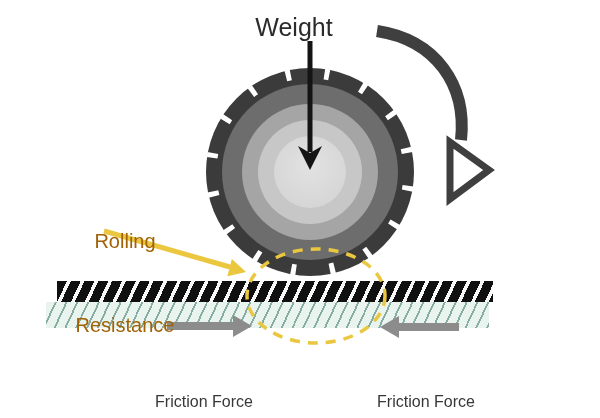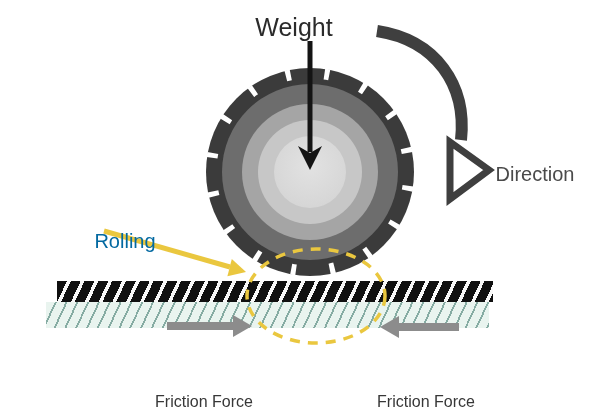--- a/index.html
+++ b/index.html
@@ -37,21 +37,21 @@
   .lbl-weight{
     left:234px;top:13px;width:120px;
     font-size:25px;line-height:28px;color:#2b2b2b;
   }
   .lbl-direction{
     left:483px;top:99px;width:104px;
     font-size:20px;line-height:30px;color:#4a4a4a;
   }
   .lbl-rolling{
     left:50px;top:171px;width:150px;
-    font-size:20px;line-height:28px;color:#0369a1;
+    font-size:20px;line-height:28px;color:#a16207;
     font-weight:bold;font-weight:500;
   }
   .lbl-friction{
     top:349px;width:160px;
     font-size:16px;line-height:21px;color:#373737;
   }
   .lbl-friction.left{left:124px;}
   .lbl-friction.right{left:346px;}
 </style>
 </head>
@@ -102,25 +102,25 @@
     </g>
     <g>
       <line x1="459" y1="327" x2="396" y2="327" stroke="#8c8c8c" stroke-width="8"></line>
       <path d="M380 327 L399 316 L399 338 Z" fill="#8c8c8c"></path>
     </g>
   </svg>
 
   <div class="lbl lbl-weight">Weight</div>
 
   <div class="lbl lbl-direction">
-    <div>Direction</div>
   </div>
 
   <div class="lbl lbl-rolling">
     <div>Rolling</div>
+    <div>Resistance</div>
   </div>
 
   <div class="lbl lbl-friction left">
     <div>Friction Force</div>
     
   </div>
 
   <div class="lbl lbl-friction right">
     <div>Friction Force</div>
     

